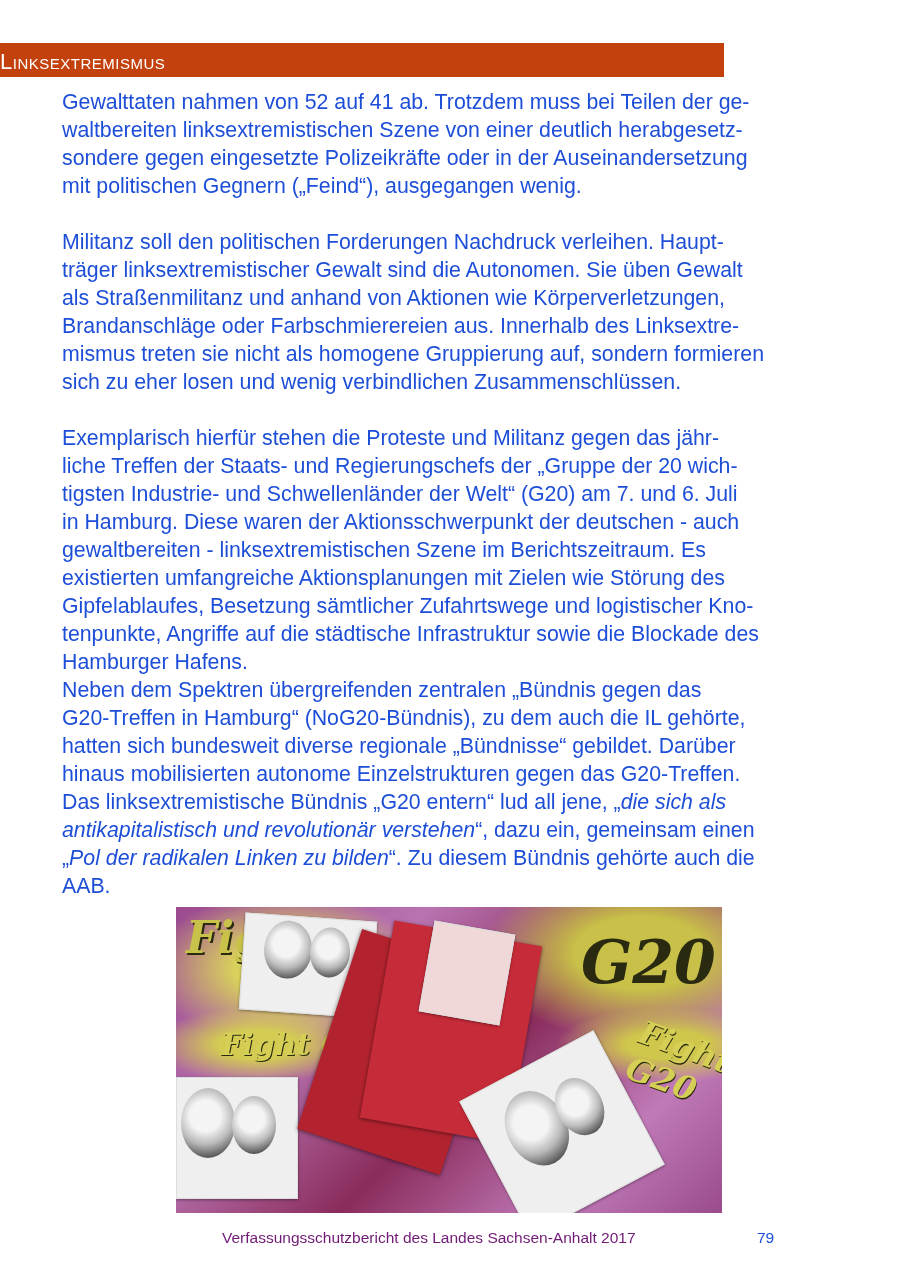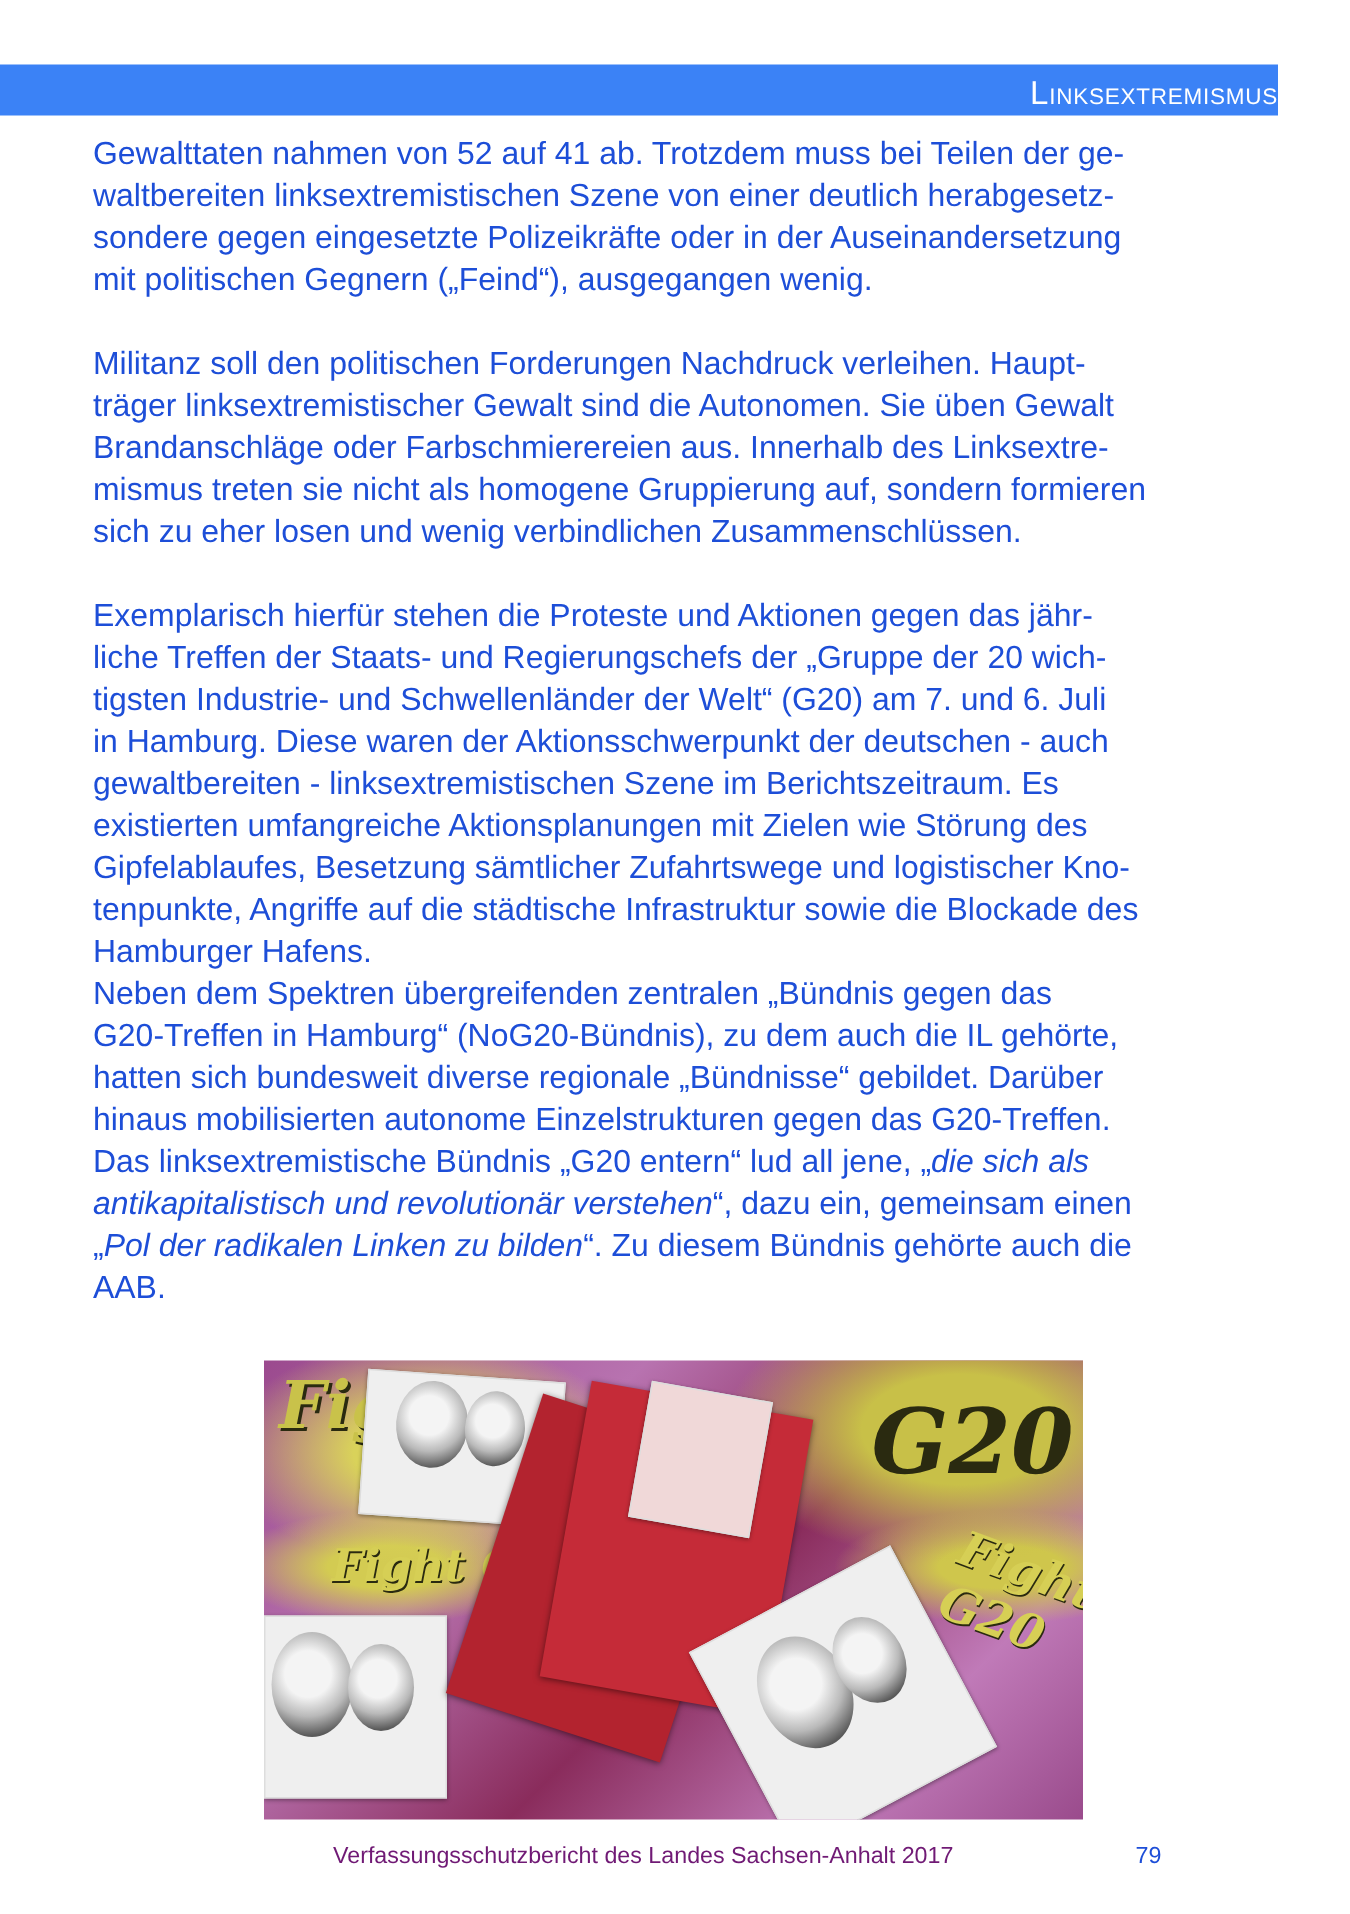--- a/index.html
+++ b/index.html
@@ -1,17 +1,17 @@
 <!DOCTYPE html>
 <html><head>
 <meta charset="utf-8">
 <style>
   html, body { margin: 0; padding: 0; background: #ffffff; }
   body { width: 900px; height: 1276px; position: relative; overflow: hidden; font-family: "Liberation Sans", sans-serif; color: #1f1f1f; }
-  .header-bar { position: absolute; top: 43px; left: 0; width: 852px; height: 34px; background: #3b82f6; display: flex; align-items: center; justify-content: flex-end; }
+  .header-bar { position: absolute; top: 43px; left: 0; width: 724px; height: 34px; background: #c2410c; display: flex; align-items: center; justify-content: flex-start; }
   .header-title { color: #ffffff; font-family: "Liberation Sans", sans-serif; font-size: 22px; letter-spacing: 0.5px; font-variant: small-caps; line-height: 1; padding-top: 4px; }
   .body-text { position: absolute; left: 62px; top: 88px; width: 790px; font-size: 21.3px; line-height: 28px; color: #1d4ed8; }
   .para { margin: 0; }
   .gap { height: 28px; }
   .line { display: block; white-space: nowrap; }
   .photo { position: absolute; left: 176px; top: 907px; width: 546px; height: 306px; overflow: hidden;
     background:
       radial-gradient(ellipse at 20% 20%, #d9d25a 0 8%, transparent 22%),
       radial-gradient(ellipse at 85% 15%, #c8c048 0 10%, transparent 24%),
       radial-gradient(ellipse at 15% 45%, #d3cb52 0 6%, transparent 16%),
@@ -36,27 +36,28 @@
   <p class="para">
     <span class="line">Gewalttaten nahmen von 52 auf 41 ab. Trotzdem muss bei Teilen der ge-</span>
     <span class="line">waltbereiten linksextremistischen Szene von einer deutlich herabgesetz-</span>
     <span class="line">sondere gegen eingesetzte Polizeikräfte oder in der Auseinandersetzung</span>
     <span class="line">mit politischen Gegnern („Feind“), ausgegangen wenig.</span>
   </p>
   <div class="gap"></div>
   <p class="para">
     <span class="line">Militanz soll den politischen Forderungen Nachdruck verleihen. Haupt-</span>
     <span class="line">träger linksextremistischer Gewalt sind die Autonomen. Sie üben Gewalt</span>
+    <span class="line">als Straßenmilitanz und anhand von Aktionen wie Körperverletzungen,</span>
     <span class="line">Brandanschläge oder Farbschmierereien aus. Innerhalb des Linksextre-</span>
     <span class="line">mismus treten sie nicht als homogene Gruppierung auf, sondern formieren</span>
     <span class="line">sich zu eher losen und wenig verbindlichen Zusammenschlüssen.</span>
   </p>
   <div class="gap"></div>
   <p class="para">
-    <span class="line">Exemplarisch hierfür stehen die Proteste und Aktionen gegen das jähr-</span>
+    <span class="line">Exemplarisch hierfür stehen die Proteste und Militanz gegen das jähr-</span>
     <span class="line">liche Treffen der Staats- und Regierungschefs der „Gruppe der 20 wich-</span>
     <span class="line">tigsten Industrie- und Schwellenländer der Welt“ (G20) am 7. und 6. Juli</span>
     <span class="line">in Hamburg. Diese waren der Aktionsschwerpunkt der deutschen - auch</span>
     <span class="line">gewaltbereiten - linksextremistischen Szene im Berichtszeitraum. Es</span>
     <span class="line">existierten umfangreiche Aktionsplanungen mit Zielen wie Störung des</span>
     <span class="line">Gipfelablaufes, Besetzung sämtlicher Zufahrtswege und logistischer Kno-</span>
     <span class="line">tenpunkte, Angriffe auf die städtische Infrastruktur sowie die Blockade des</span>
     <span class="line">Hamburger Hafens.</span>
   </p>
   <p class="para">

